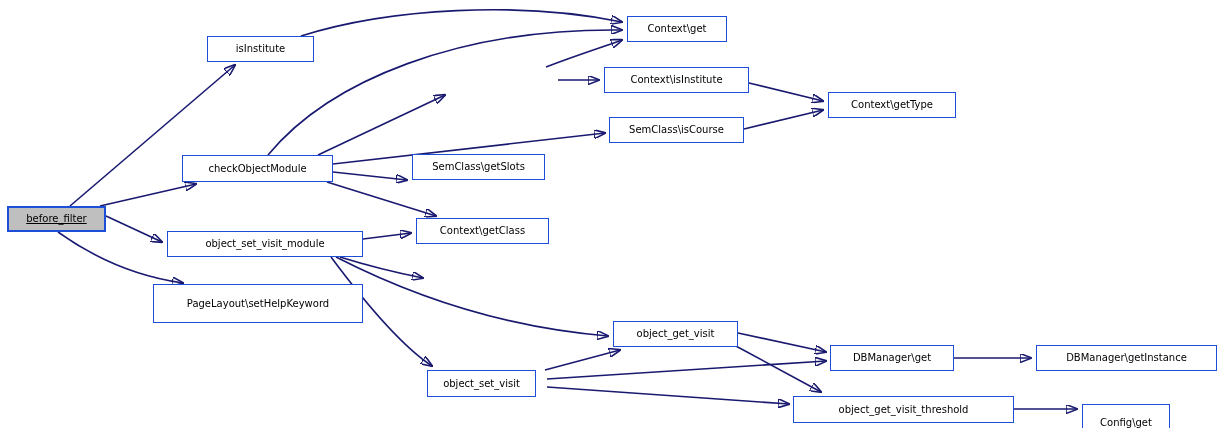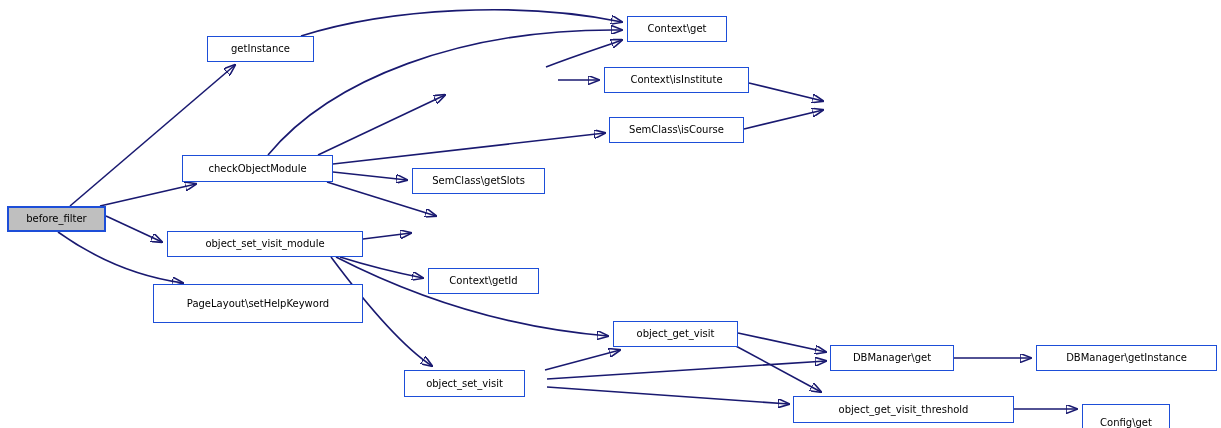--- a/index.html
+++ b/index.html
@@ -38,20 +38,21 @@
     display: flex;
     align-items: center;
     justify-content: center;
     white-space: nowrap;
     cursor: pointer;
   }
   .node.root {
     background: #bfbfbf;
     border-width: 2px;
     cursor: default;
+    text-decoration: underline;
   }
 </style>
 </head>
 <body>
 
 <div class="graph-canvas">
 
   <svg class="edges" viewBox="0 0 1221 428" xmlns="http://www.w3.org/2000/svg">
     <defs>
       <marker id="arrow" viewBox="0 0 12 9" refX="11" refY="4.5" markerWidth="12" markerHeight="9" markerUnits="userSpaceOnUse" orient="auto">
@@ -81,44 +82,45 @@
     <path d="M547,379 L826,361" marker-end="url(#arrow)"></path>
     <path d="M547,387 L789,404" marker-end="url(#arrow)"></path>
     <path d="M738,333 L826,352" marker-end="url(#arrow)"></path>
     <path d="M734,345 L821,392" marker-end="url(#arrow)"></path>
     <path d="M954,358 L1031,358" marker-end="url(#arrow)"></path>
     <path d="M988,409 L1077,409" marker-end="url(#arrow)"></path>
   </svg>
 
   <div class="node root" style="left:7px;top:206px;width:99px;height:26px">before_filter</div>
 
-  <div class="node" style="left:207px;top:36px;width:107px;height:26px">getInstance</div>
+  <div class="node" style="left:207px;top:36px;width:107px;height:26px">isInstitute</div>
 
   <div class="node" style="left:182px;top:155px;width:151px;height:27px">checkObjectModule</div>
 
   <div class="node" style="left:167px;top:231px;width:196px;height:26px">object_set_visit_module</div>
 
   <div class="node" style="left:153px;top:284px;width:210px;height:39px">PageLayout\setHelpKeyword</div>
 
   <div class="node" style="left:627px;top:16px;width:100px;height:26px">Context\get</div>
 
 
   <div class="node" style="left:604px;top:67px;width:145px;height:26px">Context\isInstitute</div>
 
   <div class="node" style="left:609px;top:117px;width:135px;height:26px">SemClass\isCourse</div>
 
+  <div class="node" style="left:828px;top:92px;width:128px;height:26px">Context\getType</div>
 
-  <div class="node" style="left:412px;top:168px;width:133px;height:26px">SemClass\getSlots</div>
+  <div class="node" style="left:412px;top:154px;width:133px;height:26px">SemClass\getSlots</div>
 
+  <div class="node" style="left:416px;top:218px;width:133px;height:26px">Context\getClass</div>
 
-  <div class="node" style="left:428px;top:268px;width:111px;height:26px">Context\getId</div>
 
   <div class="node" style="left:613px;top:321px;width:125px;height:26px">object_get_visit</div>
 
-  <div class="node" style="left:404px;top:370px;width:121px;height:27px">object_set_visit</div>
+  <div class="node" style="left:427px;top:370px;width:109px;height:27px">object_set_visit</div>
 
   <div class="node" style="left:830px;top:345px;width:124px;height:26px">DBManager\get</div>
 
   <div class="node" style="left:1036px;top:345px;width:181px;height:26px">DBManager\getInstance</div>
 
   <div class="node" style="left:793px;top:396px;width:221px;height:27px">object_get_visit_threshold</div>
 
   <div class="node" style="left:1082px;top:404px;width:88px;height:38px">Config\get</div>
 
 </div>

